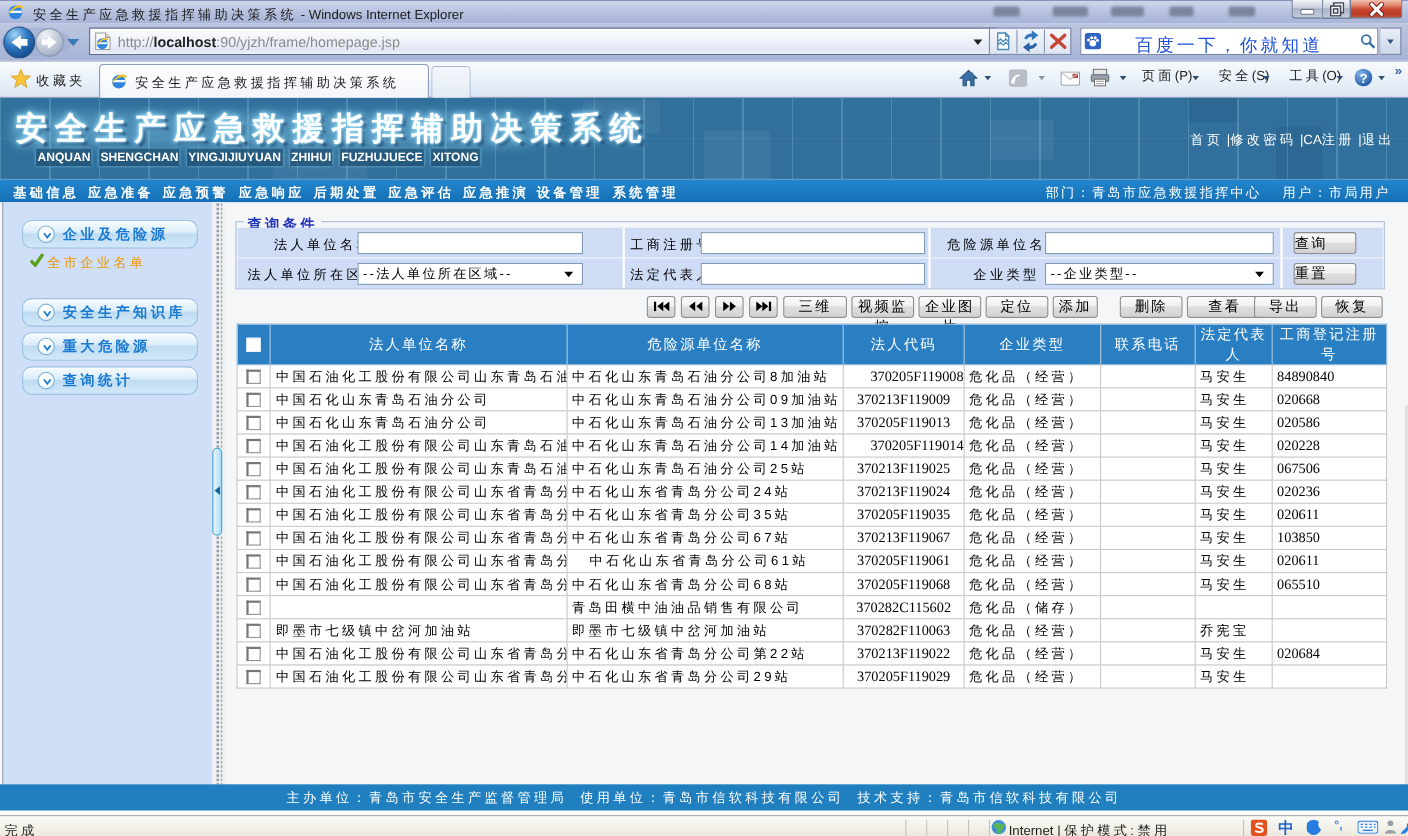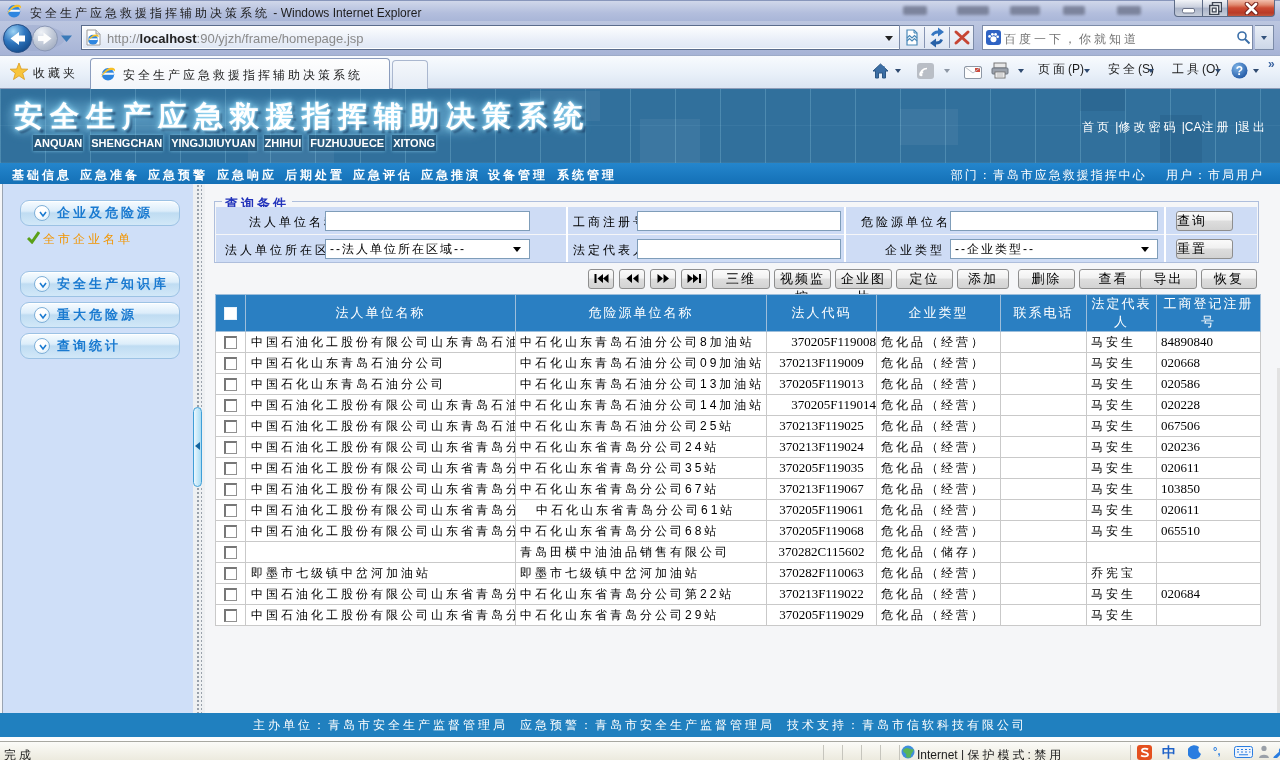--- a/index.html
+++ b/index.html
@@ -17,21 +17,21 @@
 .wb.min{width:29px;border-radius:0 0 0 4px}
 .wb.res{width:25px;border-left:none}
 .wb.cls{width:47px;border-left:none;border-radius:0 0 4px 0;background:linear-gradient(#f3c0ae,#e08a70 30%,#cc4b33 50%,#b93a28 80%,#c0573f)}
 
 #navbar{left:0;top:21px;width:1280px;height:34px;background:linear-gradient(#bcc6e0,#b2bedc 50%,#a6b3d6)}
 #urlbox{left:81px;top:25px;width:824px;height:25px;background:linear-gradient(#fdfeff,#e9eef8 60%,#dfe7f4);border:1px solid #5a6c8c;box-shadow:inset 0 0 0 1px #fff}
 #urltext{left:107px;top:31px;font-size:13px;color:#8a8a8a}
 #urltext b{color:#222;font-weight:bold}
 #urlbtns{left:899px;top:25px;width:75px;height:25px;background:linear-gradient(#f3f6fb,#dde5f2);border:1px solid #7c8ba8;display:flex;align-items:center}
 #searchbox{left:982px;top:25px;width:271px;height:25px;background:#fff;border:1px solid #7c8ba8}
-#searchtext{left:1004px;top:31px;font-size:12px;color:#737373}
+#searchtext{left:1032px;top:31px;font-size:16px;color:#1d4ed8}
 
 #favbar{left:0;top:55px;width:1280px;height:34px;background:linear-gradient(#f8fbfe,#e9f0f9 55%,#dae4f2);border-bottom:1px solid #8e9cb8;border-top:1px solid #9dabc8}
 #favtext{left:33px;top:65px;font-size:12px;color:#1c1c1c}
 #tab1{left:90px;top:58px;width:300px;height:31px;background:linear-gradient(#fefefe,#f2f5fa);border:1px solid #8b9cbd;border-bottom:none;border-radius:4px 4px 0 0}
 #tab1 .tt{left:32px;top:8px;font-size:12px;color:#1c1c1c}
 #tab2{left:392px;top:60px;width:36px;height:29px;background:linear-gradient(#f4f7fb,#e4ebf5);border:1px solid #aab7cf;border-bottom:none;border-radius:4px 4px 0 0}
 .cmditem{top:61px;font-size:12px;color:#1c1c1c}
 
 #banner{left:0;top:89px;width:1280px;height:74px;background:#31709c;overflow:hidden}
 #banner .grid{left:0;top:0;width:1280px;height:74px;
@@ -354,21 +354,21 @@
         <path d="M0.5 0 L6 4.5 L0.5 9 Z M6.5 0 L12 4.5 L6.5 9 Z" fill="#000"></path>
       </svg></div>
   <div class="tbtn" style="left:681px;width:26px"><svg width="15" height="9">
         <path d="M0.5 0 L6 4.5 L0.5 9 Z M6 0 L11.5 4.5 L6 9 Z" fill="#000"></path>
         <rect x="12" y="0" width="2" height="9" fill="#000"></rect>
       </svg></div>
   <div class="tbtn" style="left:712px;width:58px">三维</div>
   <div class="tbtn" style="left:774px;width:57px">视频监控</div>
   <div class="tbtn" style="left:835px;width:57px">企业图片</div>
   <div class="tbtn" style="left:896px;width:57px">定位</div>
-  <div class="tbtn" style="left:957px;width:52px">添加</div>
+  <div class="tbtn" style="left:957px;width:41px">添加</div>
   <div class="tbtn" style="left:1018px;width:57px">删除</div>
   <div class="tbtn" style="left:1079px;width:69px">查看</div>
   <div class="tbtn" style="left:1140px;width:57px">导出</div>
   <div class="tbtn" style="left:1201px;width:56px">恢复</div>
 
   <div class="abs" id="tablewrap" style="left:215px;top:110px;width:1046px">
       <table id="dtable" class="abs" style="left:0;top:0;width:1045px">
 <colgroup>
           <col style="width:30px">
           <col style="width:270px">
@@ -559,21 +559,21 @@
             <td></td>
             <td class="cjk" style="padding-left:4px">马安生</td>
             <td class="n" style="padding-left:4px"></td>
           </tr>
 </tbody>
       </table>
     </div>
 
 </div>
 
-<div class="abs" id="footerbar"><span class="cjk">主办单位：青岛市安全生产监督管理局</span>　<span class="cjk">应急预警：青岛市安全生产监督管理局</span>　<span class="cjk">技术支持：青岛市信软科技有限公司</span></div>
+<div class="abs" id="footerbar"><span class="cjk">主办单位：青岛市安全生产监督管理局</span>　<span class="cjk">使用单位：青岛市信软科技有限公司</span>　<span class="cjk">技术支持：青岛市信软科技有限公司</span></div>
 <div class="abs" id="gapstrip"></div>
 <div class="abs" id="statusbar">
   <div class="st cjk" style="left:4px">完成</div>
   <div class="sep" style="left:823px"></div>
     <div class="sep" style="left:842px"></div>
     <div class="sep" style="left:861px"></div>
     <div class="sep" style="left:880px"></div>
     <div class="sep" style="left:899px"></div>
   <div class="st" style="left:917px">Internet | <span class="cjk">保护模式</span>: <span class="cjk">禁用</span></div>
   <div class="sep" style="left:1130px"></div>

